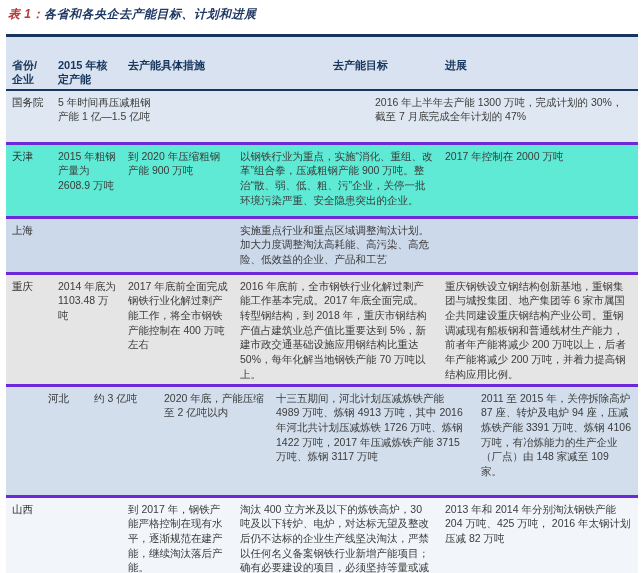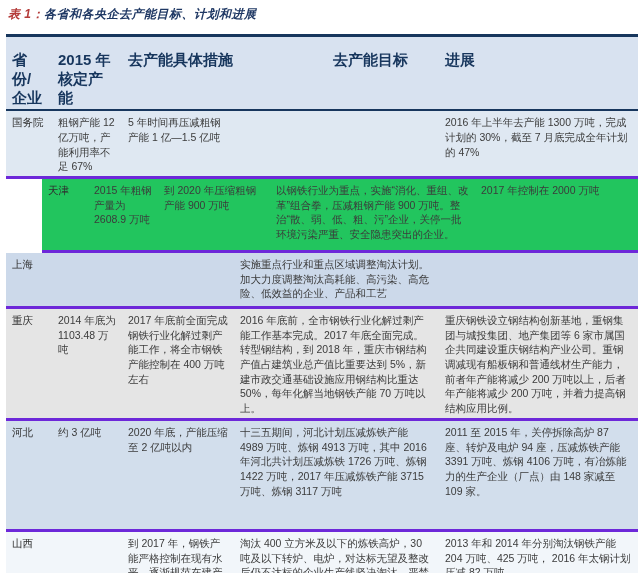--- a/index.html
+++ b/index.html
@@ -27,28 +27,28 @@
   .c1{width:46px;}
   .c2{width:70px;}
   .c3{width:112px;}
   .c4{width:205px;}
   .c5{flex:1;}
 
   .header{
     background:#d8e2f0;border-bottom:2px solid #17365d;min-height:28px;
   }
   .header .cell{
-    color:#17365d;font-weight:bold;font-size:15px;line-height:1.25;padding-top:14px;
+    color:#17365d;font-weight:bold;font-size:11px;line-height:1.25;padding-top:14px;margin-top:8px;
   }
 
   .r0{background:#dfe8f2;min-height:54px;}
-  .r1{background:#22c55e;min-height:74px;margin-left:36px;}
+  .r1{background:#5eead4;min-height:74px;}
   .r2{background:#ccd9ea;min-height:56px;}
   .r3{background:#e5e5e5;min-height:112px;}
-  .r4{background:#d2deec;min-height:111px;}
+  .r4{background:#d2deec;min-height:111px;padding-left:36px;}
   .r5{background:#f2f6fa;min-height:109px;}
 
   .region{color:#2f2f2f;}
 </style>
 </head>
 <body>
 
 <div class="page">
 
   <div class="table-title">
@@ -60,21 +60,20 @@
     <div class="row header">
       <div class="cell c1">省份/企业</div>
       <div class="cell c2">2015 年核定产能</div>
       <div class="cell c4">去产能具体措施</div>
       <div class="cell c3">去产能目标</div>
       <div class="cell c5">进展</div>
     </div>
 
     <div class="row r0">
       <div class="cell c1 region">国务院</div>
-      <div class="cell c2">粗钢产能 12 亿万吨，产能利用率不足 67%</div>
       <div class="cell c3">5 年时间再压减粗钢产能 1 亿—1.5 亿吨</div>
       <div class="cell c4"></div>
       <div class="cell c5">2016 年上半年去产能 1300 万吨，完成计划的 30%，截至 7 月底完成全年计划的 47%</div>
     </div>
 
     <div class="row r1">
       <div class="cell c1 region">天津</div>
       <div class="cell c2">2015 年粗钢产量为 2608.9 万吨</div>
       <div class="cell c3">到 2020 年压缩粗钢产能 900 万吨</div>
       <div class="cell c4">以钢铁行业为重点，实施“消化、重组、改革”组合拳，压减粗钢产能 900 万吨。整治“散、弱、低、粗、污”企业，关停一批环境污染严重、安全隐患突出的企业。</div>

